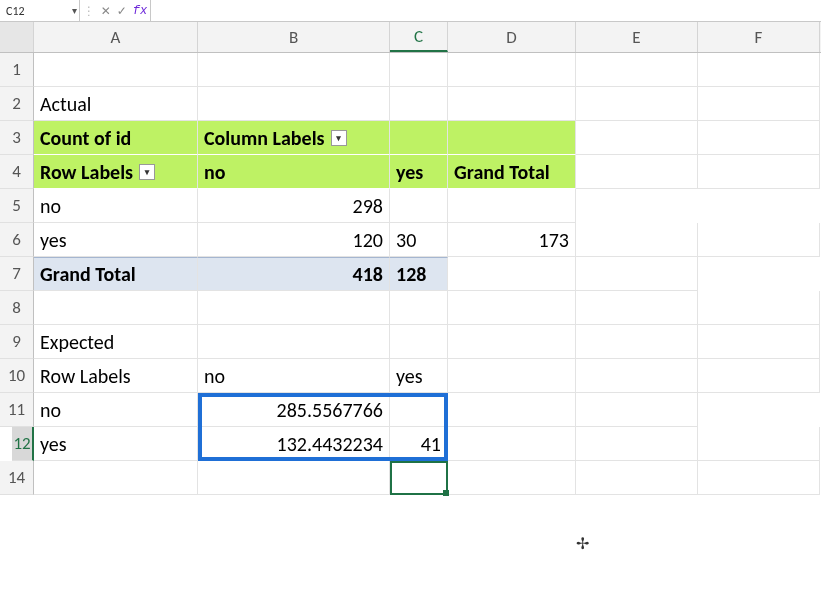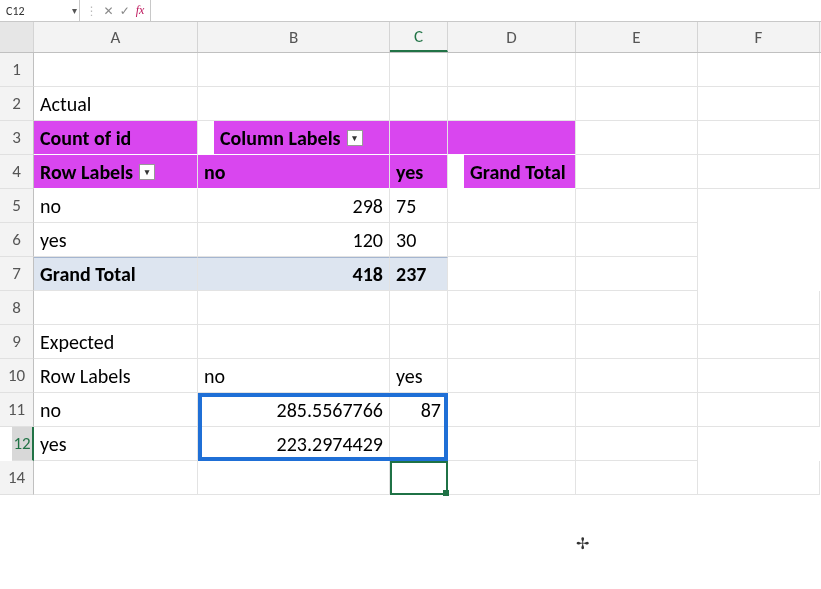--- a/index.html
+++ b/index.html
@@ -19,21 +19,21 @@
     }
     .name-box {
       width:80px; height:100%;
       display:flex; align-items:center; justify-content:space-between;
       padding:0 2px 0 6px;
       border-right:1px solid #c8c8c8;
     }
     .name-box-chev { color:#555; font-size:10px; }
     .fbar-icons { width:70px; display:flex; align-items:center; gap:6px; justify-content:center; color:#888;}
     .fbar-icons span { font-size:12px; cursor:default;}
-    .fbar-fx { font-style:italic; font-family:Liberation Serif, serif; color:#be185d; font-size:13px;}
+    .fbar-fx { font-style:italic; font-family:Liberation Mono, monospace; color:#6d28d9; font-size:13px;}
     .formula-input { flex:1; height:100%; border-left:1px solid #c8c8c8;}
 
     
     .grid-wrap { position:relative; }
     
     .colhdr {
       display:grid;
       grid-template-columns: 34px 164px 192px 58px 128px 122px 122px;
       height:31px;
       background:#f3f3f3;
@@ -66,23 +66,23 @@
       border-right:1px solid #e3e3e3;
       border-bottom:1px solid #e3e3e3;
       display:flex; align-items:center;
       padding:0 6px;
       font-size:20px;
       color:#000;
     }
     .cell.left { justify-content:flex-start;}
     .cell.right { justify-content:flex-end;}
     .cell.bold { font-weight:700;}
-    .cell.pivot { background:#d946ef; border-bottom-color:#fff;}
+    .cell.pivot { background:#bef264; border-bottom-color:#fff;}
     .cell.pivot-bt { background:#dde5f0; border-top:1px solid #a5b6d0;}
-    .cell.nowrap { white-space:nowrap; overflow:visible;margin-left:16px;}
+    .cell.nowrap { white-space:nowrap; overflow:visible;}
 
     .dropdown-btn {
       width:16px; height:16px; border:1px solid #999; background:#fff;
       display:inline-flex; align-items:center; justify-content:center;
       font-size:9px; color:#333; margin-left:6px; cursor:pointer;
     }
 
     
     .sel-cell {
       position:absolute;
@@ -180,39 +180,39 @@
       <div class="cell left bold pivot">yes</div>
       <div class="cell left bold pivot nowrap">Grand Total</div>
       <div class="cell"></div>
       <div class="cell"></div>
     </div>
 
     <div class="row">
       <div class="rowhdr">5</div>
       <div class="cell left">no</div>
       <div class="cell right">298</div>
-      <div class="cell left">75</div>
       <div class="cell"></div>
       <div class="cell"></div>
     </div>
 
     <div class="row">
       <div class="rowhdr">6</div>
       <div class="cell left">yes</div>
       <div class="cell right">120</div>
       <div class="cell left">30</div>
+      <div class="cell right">173</div>
       <div class="cell"></div>
       <div class="cell"></div>
     </div>
 
     <div class="row">
       <div class="rowhdr">7</div>
       <div class="cell left bold pivot-bt">Grand Total</div>
       <div class="cell right bold pivot-bt">418</div>
-      <div class="cell left bold pivot-bt">237</div>
+      <div class="cell left bold pivot-bt">128</div>
       <div class="cell"></div>
       <div class="cell"></div>
     </div>
 
     <div class="row">
       <div class="rowhdr">8</div>
       <div class="cell"></div>
       <div class="cell"></div>
       <div class="cell"></div>
       <div class="cell"></div>
@@ -237,30 +237,30 @@
       <div class="cell left">yes</div>
       <div class="cell"></div>
       <div class="cell"></div>
       <div class="cell"></div>
     </div>
 
     <div class="row">
       <div class="rowhdr">11</div>
       <div class="cell left">no</div>
       <div class="cell right">285.5567766</div>
-      <div class="cell right">87</div>
       <div class="cell"></div>
       <div class="cell"></div>
       <div class="cell"></div>
     </div>
 
     <div class="row">
       <div class="rowhdr active">12</div>
       <div class="cell left">yes</div>
-      <div class="cell right">223.2974429</div>
+      <div class="cell right">132.4432234</div>
+      <div class="cell right">41</div>
       <div class="cell"></div>
       <div class="cell"></div>
       <div class="cell"></div>
     </div>
 
 
     <div class="row">
       <div class="rowhdr">14</div>
       <div class="cell"></div>
       <div class="cell"></div>

